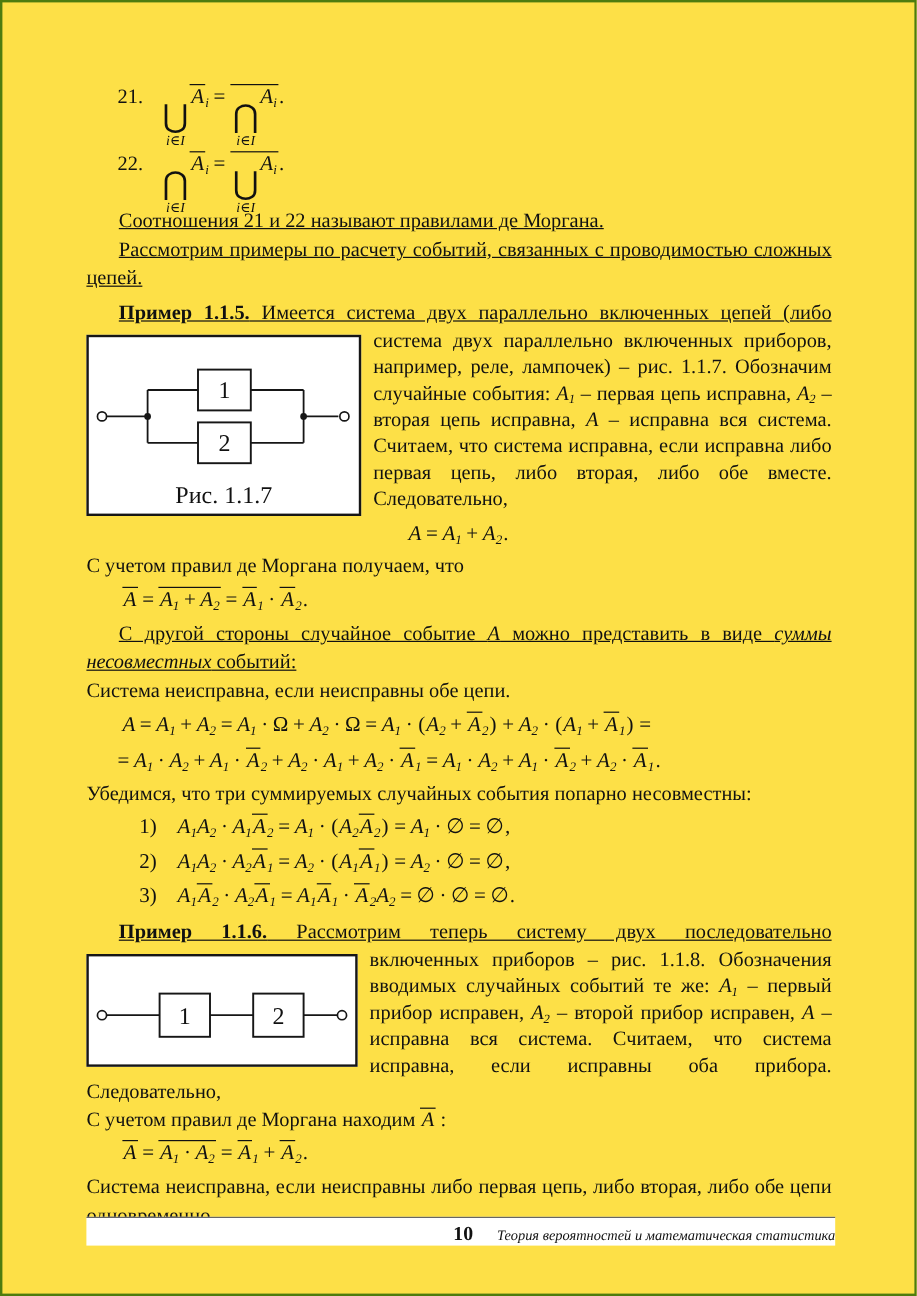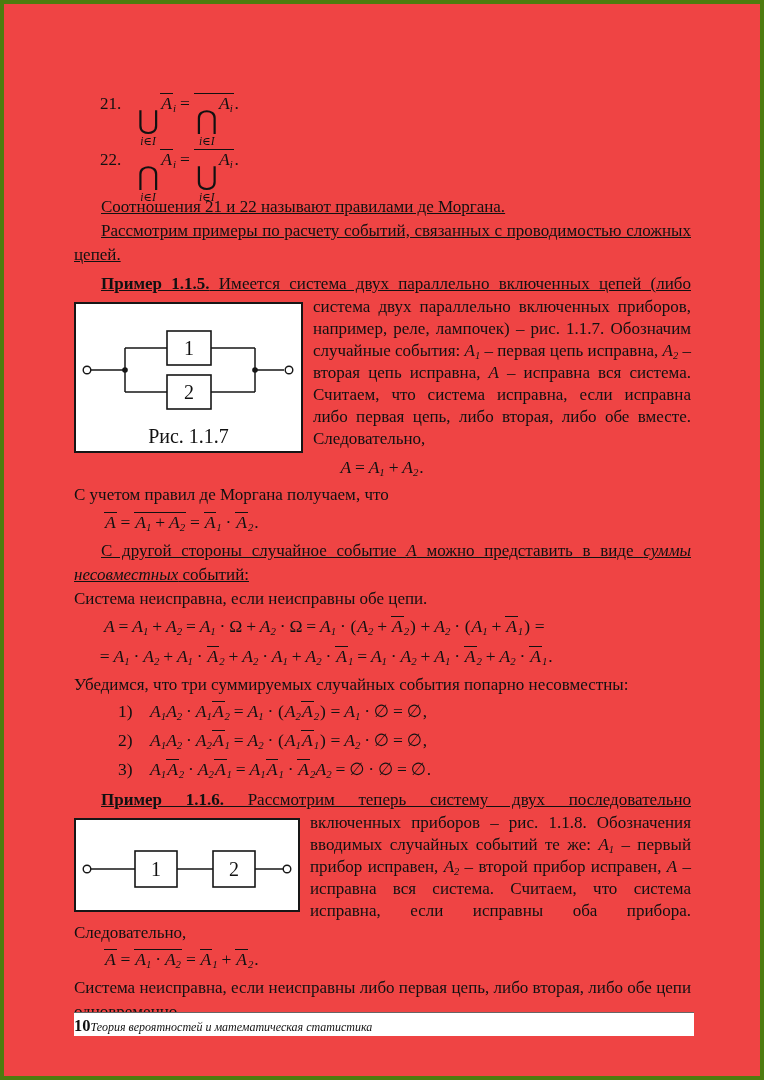--- a/index.html
+++ b/index.html
@@ -1,22 +1,22 @@
 <!DOCTYPE html>
 <html><head>
 <meta charset="utf-8">
 <style>
   html,body{margin:0;padding:0;background:#fff;}
   .page{
     position:relative;
     width:764px;height:1080px;
     box-sizing:border-box;
-    background:#ef4444;
-    border:4px solid #4d7c0f;
-    padding:77px 69px 0 70px;
+    background:#fde047;
+    border:2px solid #4d7c0f;
+    padding:56px 69px 0 70px;
     font-family:"Liberation Serif","DejaVu Serif",serif;
     font-size:17px;color:#111;
     overflow:hidden;
   }
   .para{margin:0;text-align:justify;line-height:24px;}
   .ind{text-indent:27px;text-decoration:underline;}
   .mt{margin-top:5px;}
   .stretch{text-align:justify;text-align-last:justify;}
   .it{font-style:italic;}
   .bd{font-weight:bold;}
@@ -45,21 +45,21 @@
        text-align:center;margin:6px 10px 2px 0;}
   .fig7{width:229px;padding:16px 0 6px;}
   .fig8{width:226px;padding:17px 0 9px;}
   .figcap{font-size:20px;margin-top:7px;line-height:18px;}
   .wrap{line-height:22px;}
   .clear{clear:both;}
   svg{display:block;margin:0 auto;}
   
   .footer{position:absolute;left:70px;right:66px;bottom:40px;background:#fff;}
   .footer-rule{border-top:1.5px solid #666;margin-bottom:3px;}
-  .footer-row{display:flex;justify-content:flex-start;align-items:baseline;}
+  .footer-row{display:flex;justify-content:flex-end;align-items:baseline;gap:20px;}
   .pgno{font-weight:bold;font-size:16.5px;}
   .booktitle{font-style:italic;font-size:12px;}
 </style>
 </head>
 <body>
 
 <div class="page">
 
   <div class="f-line">
     <span class="f-no">21.</span><span class="formula"><span class="bigop">
@@ -151,20 +151,21 @@
         <rect x="57" y="14" width="42" height="36" fill="#fff" stroke="#161616" stroke-width="1.6"></rect>
         <rect x="135" y="14" width="42" height="36" fill="#fff" stroke="#161616" stroke-width="1.6"></rect>
         <text x="78" y="39" text-anchor="middle" font-size="20" fill="#111" font-family="Liberation Serif, serif">1</text>
         <text x="156" y="39" text-anchor="middle" font-size="20" fill="#111" font-family="Liberation Serif, serif">2</text>
       </svg>
     </figure>
     <p class="para wrap">включенных приборов – рис. 1.1.8. Обозначения вводимых случайных событий те же: <span class="var">A<sub>1</sub></span> – первый прибор исправен, <span class="var">A<sub>2</sub></span> – второй прибор исправен, <span class="var">A</span> – исправна вся система. Считаем, что система исправна, если исправны оба прибора. Следовательно,</p>
   </div>
 
 
+  <p class="para">С учетом правил де Моргана находим <span class="var"><span class="bar">A</span></span> :</p>
 
   <div class="f-left"><span class="var"><span class="bar">A</span></span><span class="op">=</span><span class="grp bar"><span class="var">A<sub>1</sub></span><span class="op">·</span><span class="var">A<sub>2</sub></span></span><span class="op">=</span><span class="var"><span class="bar">A</span><sub>1</sub></span><span class="op">+</span><span class="var"><span class="bar">A</span><sub>2</sub></span><span class="pu">.</span></div>
 
   <p class="para clear">Система неисправна, если неисправны либо первая цепь, либо вторая, либо обе цепи одновременно.</p>
 
   <div class="footer">
     <div class="footer-rule"></div>
     <div class="footer-row">
       <span class="pgno">10</span>
       <span class="booktitle">Теория вероятностей и математическая статистика</span>

